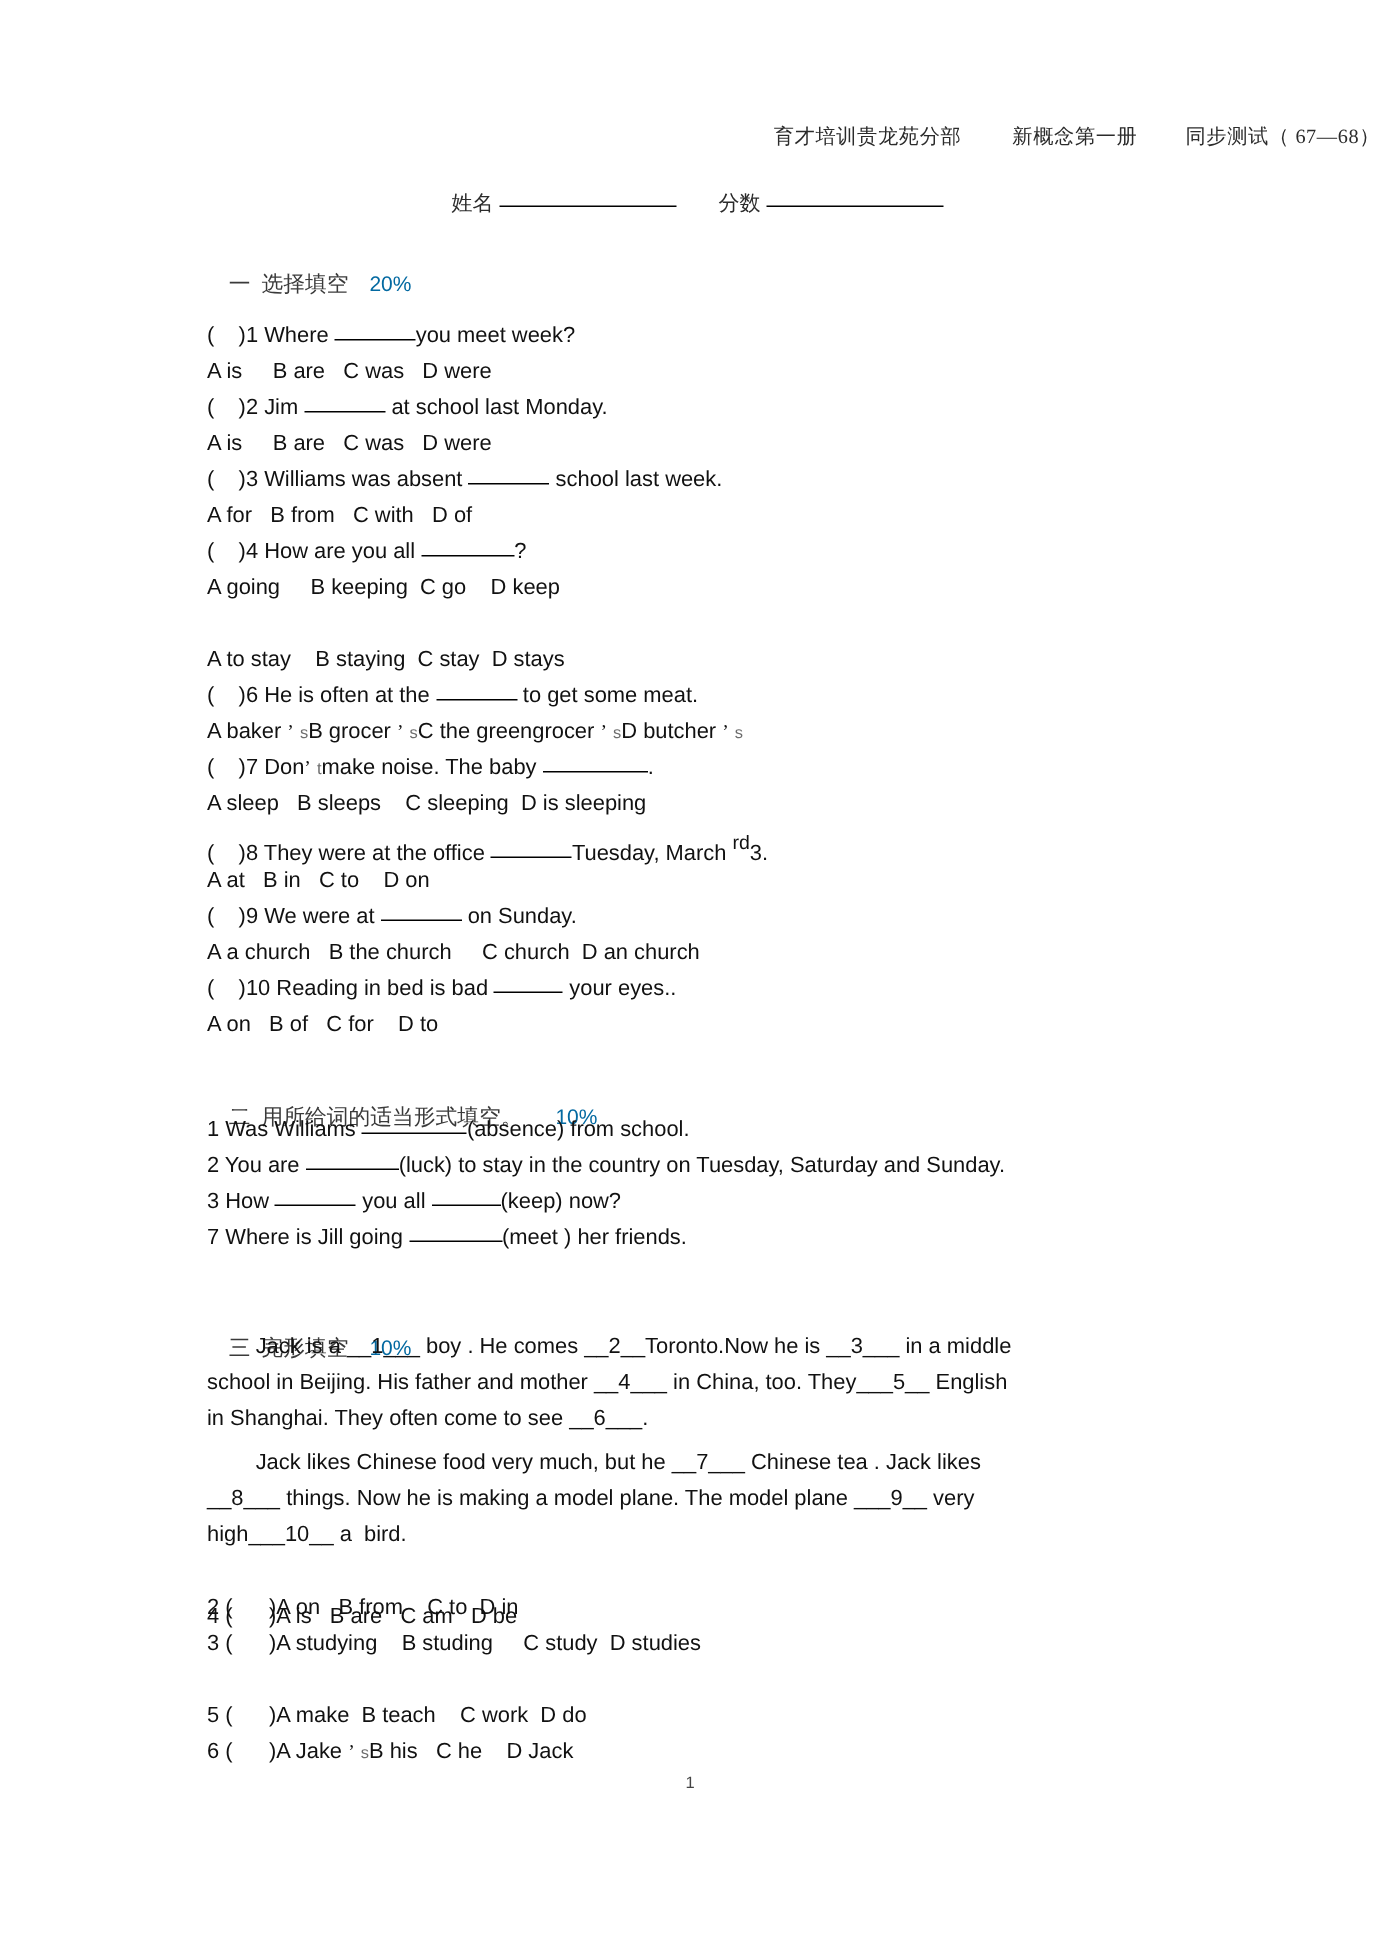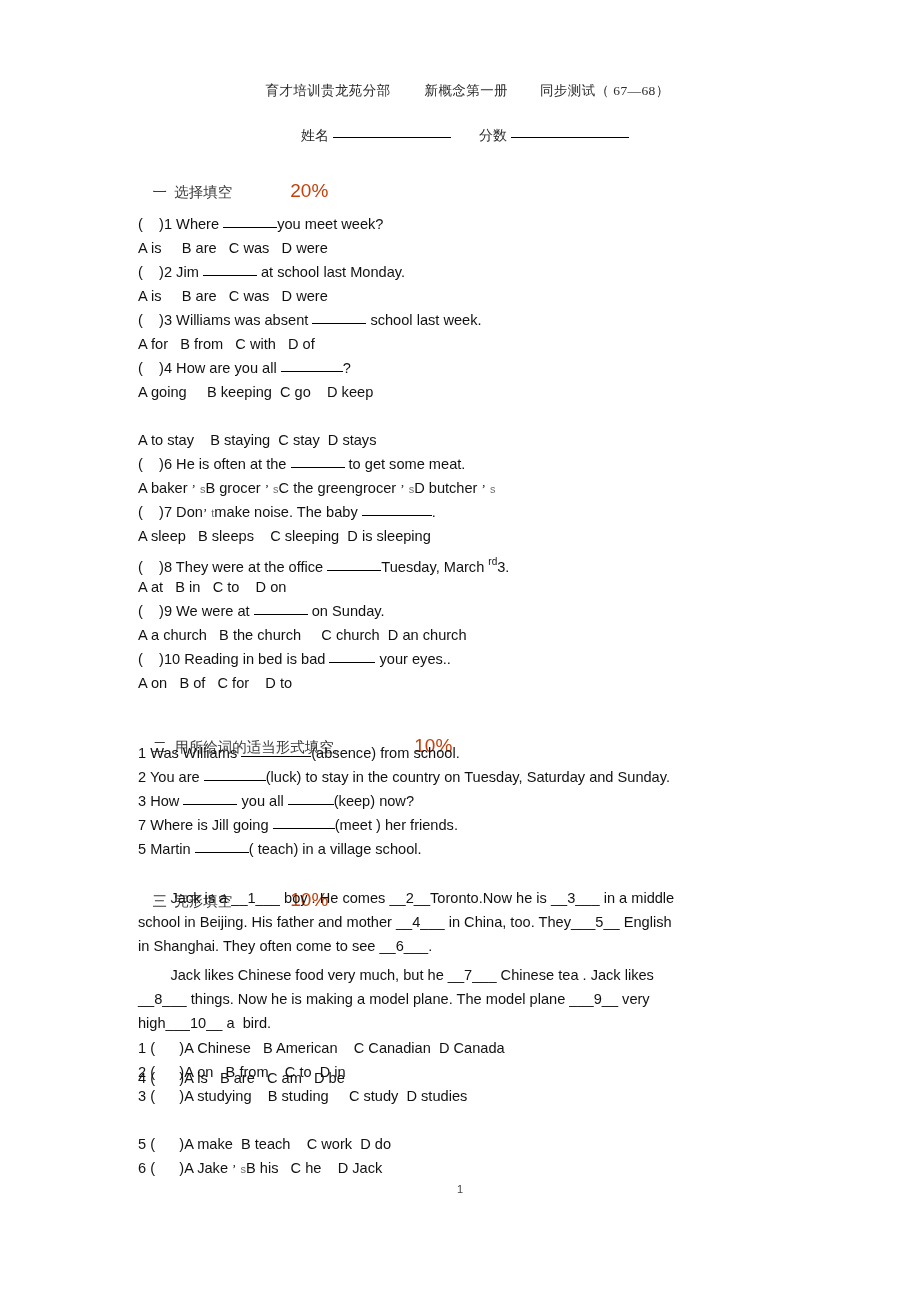--- a/index.html
+++ b/index.html
@@ -18,21 +18,21 @@
     background: #ffffff;
     overflow: hidden;
   }
 
   
   .doc-header {
     position: absolute;
     left: 0;
     top: 66px;
     width: 920px;
-    text-align: center;
+    text-align: right;
     font-family: "Liberation Serif", "DejaVu Serif", serif;
     font-size: 13.5px;
     color: #2b2b2b;
     letter-spacing: 0.4px;
     white-space: pre;
   }
   .doc-header .seg { display: inline-block; }
   .doc-header .gap-a { display: inline-block; width: 34px; }
   .doc-header .gap-b { display: inline-block; width: 32px; }
 
@@ -60,23 +60,22 @@
   .sec-head {
     position: absolute;
     left: 138px;
     font-family: "Liberation Serif", "DejaVu Serif", serif;
     font-size: 14.5px;
     color: #3a3a3a;
     white-space: pre;
   }
   .sec-head .pct {
     font-family: "Liberation Sans", sans-serif;
-    font-size: 19px;
-    color: #c2410c;
-    margin-left: 44px;
+    font-size: 14px;
+    color: #0369a1;
   }
 
   .line {
     position: absolute;
     left: 138px;
     font-family: "Liberation Sans", sans-serif;
     font-size: 14.6px;
     color: #111111;
     white-space: pre;
     line-height: 18px;
@@ -98,21 +97,21 @@
   .tiny {
     font-size: 11px;
     color: #6d6d6d;
     vertical-align: 0px;
   }
   .apos {
     font-family: "Liberation Serif", "DejaVu Serif", serif;
     font-size: 13px;
   }
   .sup-rd {
-    font-size: 10px;
+    font-size: 13px;
     vertical-align: 7px;
     letter-spacing: 0;
   }
 
   
   .clz { letter-spacing: 0; }
 
   .page-number {
     position: absolute;
     left: 0;
@@ -175,34 +174,32 @@
   </div>
 
   <div class="line" style="top:744px"><span>1 Was Williams </span><span class="bl w8"></span><span>(absence) from school.</span></div>
 
   <div class="line" style="top:768px"><span>2 You are </span><span class="bl w7"></span><span>(luck) to stay in the country on Tuesday, Saturday and Sunday.</span></div>
 
   <div class="line" style="top:792px"><span>3 How </span><span class="bl w6"></span><span> you all </span><span class="bl w5"></span><span>(keep) now?</span></div>
 
   <div class="line" style="top:816px"><span>7 Where is Jill going </span><span class="bl w7"></span><span>(meet ) her friends.</span></div>
 
-  <div class="line" style="top:840px"><span>5 Martin </span><span class="bl w6"></span><span>( teach) in a village school.</span></div>
 
   <div class="sec-head" style="top:872px">
     <span>三  完形填空</span><span style="display:inline-block;width:14px"></span><span class="pct">10%</span>
   </div>
 
   <div class="line clz" style="top:889px">        Jack is a __1___ boy . He comes __2__Toronto.Now he is __3___ in a middle</div>
   <div class="line clz" style="top:913px">school in Beijing. His father and mother __4___ in China, too. They___5__ English</div>
   <div class="line clz" style="top:937px">in Shanghai. They often come to see __6___.</div>
   <div class="line clz" style="top:966px">        Jack likes Chinese food very much, but he __7___ Chinese tea . Jack likes</div>
   <div class="line clz" style="top:990px">__8___ things. Now he is making a model plane. The model plane ___9__ very</div>
   <div class="line clz" style="top:1014px">high___10__ a  bird.</div>
 
-  <div class="line" style="top:1039px">1 (      )A Chinese   B American    C Canadian  D Canada</div>
   <div class="line" style="top:1063px">2 (      )A on   B from    C to  D in</div>
   <div class="line" style="top:1087px">3 (      )A studying    B studing     C study  D studies</div>
   <div class="line" style="top:1069px">4 (      )A is   B are   C am   D be</div>
   <div class="line" style="top:1135px">5 (      )A make  B teach    C work  D do</div>
   <div class="line" style="top:1159px">6 (      )A Jake <span class="apos">’</span> <span class="tiny">s</span>B his   C he    D Jack</div>
 
   <div class="page-number">1</div>
 
 </div>
 

